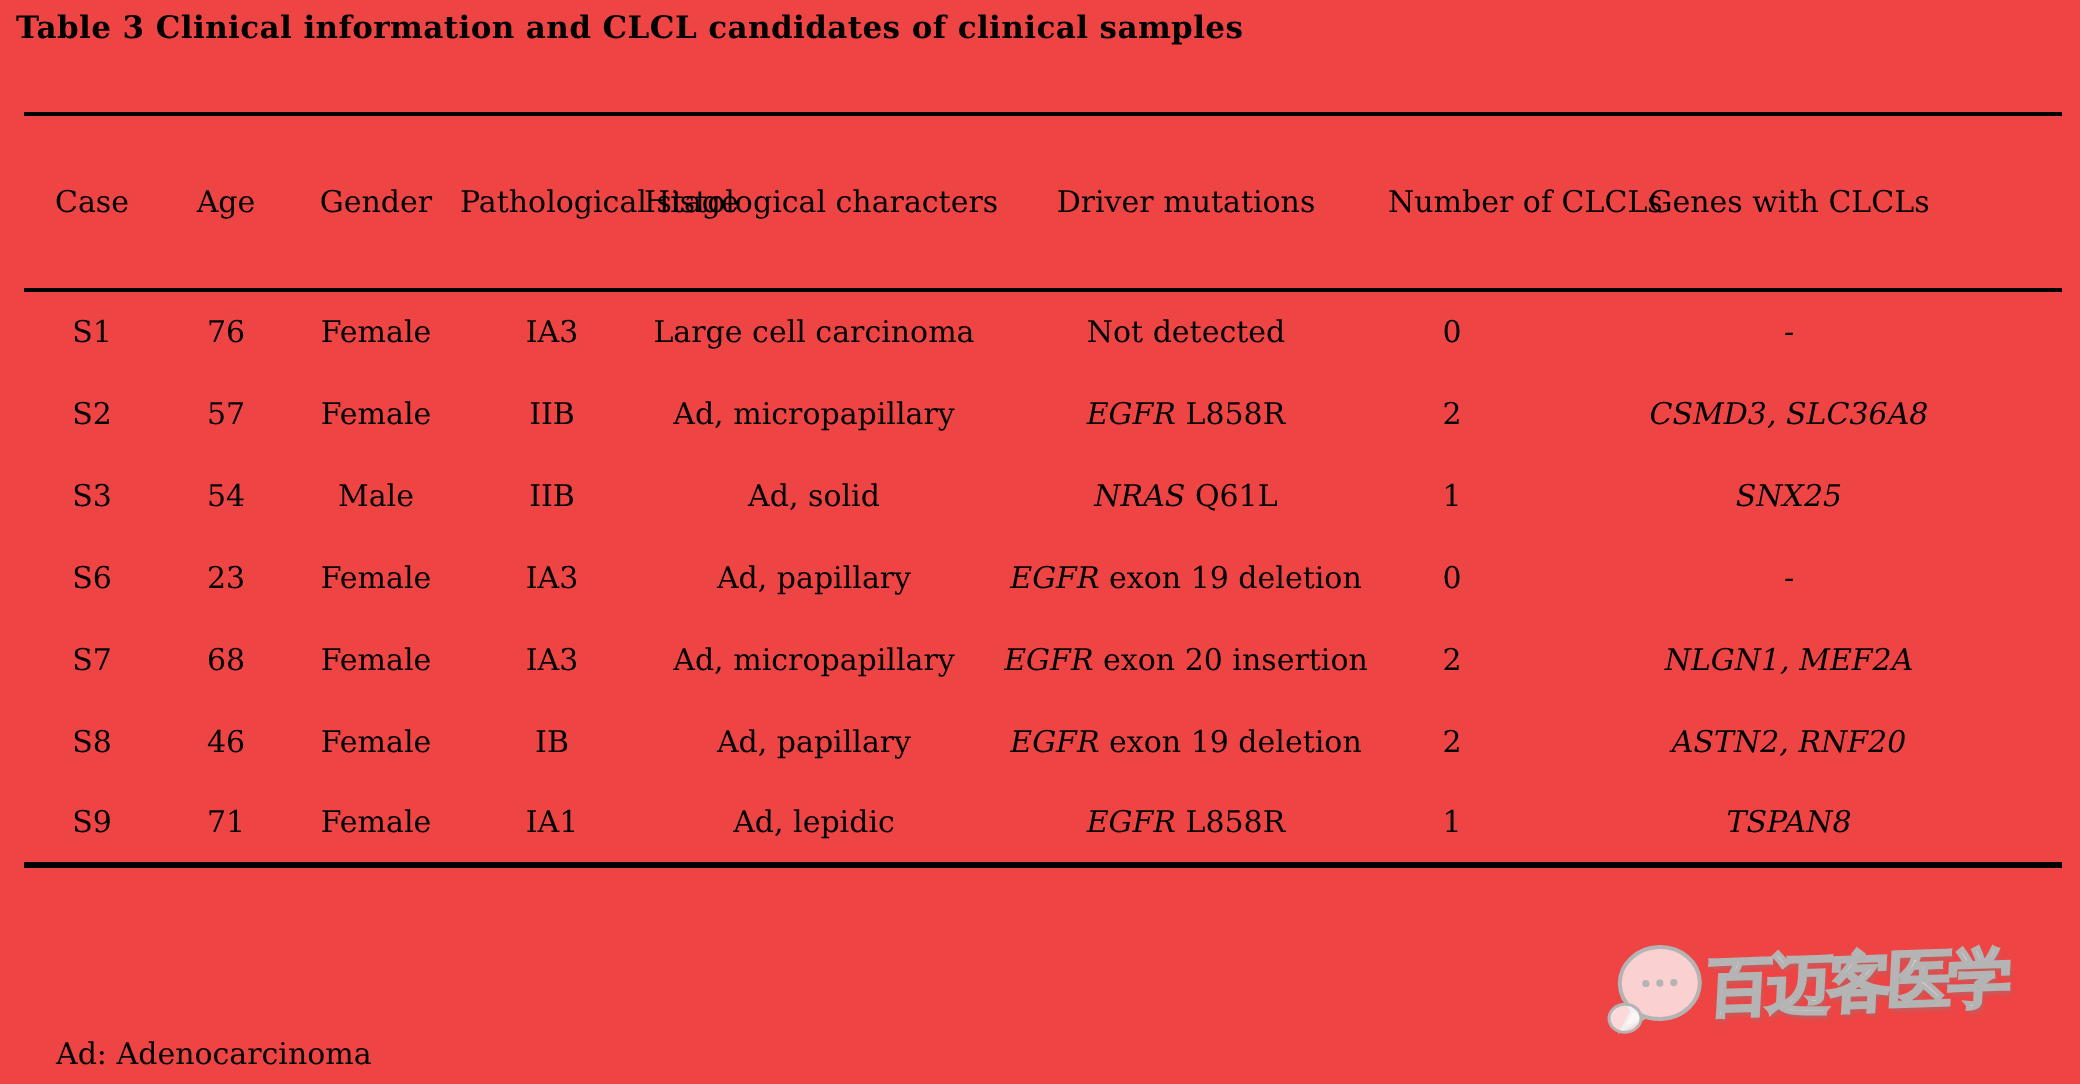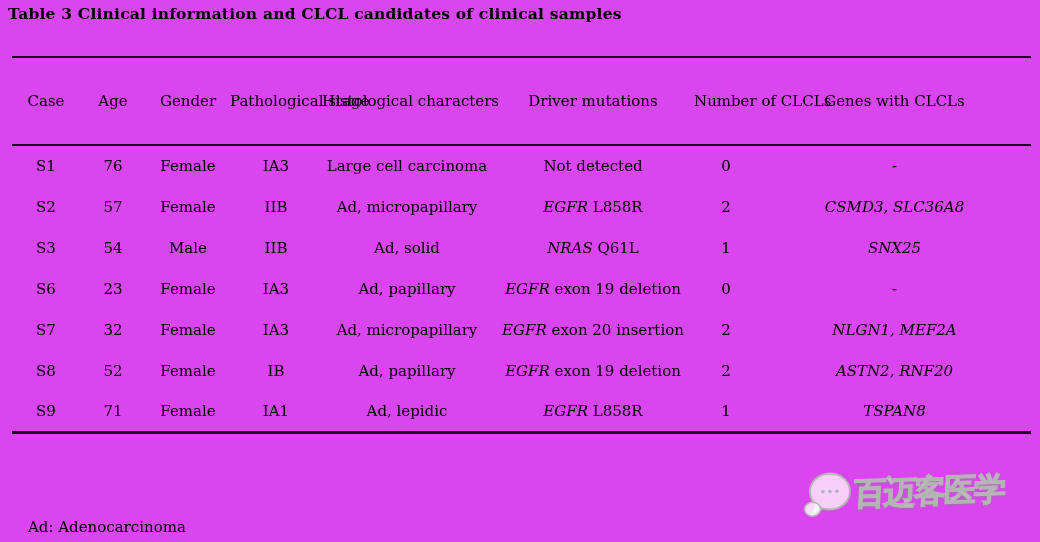--- a/index.html
+++ b/index.html
@@ -1,20 +1,20 @@
 <!DOCTYPE html>
 <html><head>
 <meta charset="utf-8">
 <style>
   html, body { margin: 0; padding: 0; background: #ffffff; }
   .page {
     position: relative;
     width: 1040px;
     height: 542px;
-    background: #d946ef;
+    background: #ef4444;
     color: #000000;
     font-family: "DejaVu Serif", "Liberation Serif", serif;
     overflow: hidden;
   }
   .title {
     position: absolute;
     left: 8px;
     top: 4px;
     font-size: 15.5px;
     font-weight: bold;
@@ -147,31 +147,31 @@
         <td>23</td>
         <td>Female</td>
         <td>IA3</td>
         <td>Ad, papillary</td>
         <td><span class="it">EGFR</span><span> exon 19 deletion</span></td>
         <td>0</td>
         <td class="it">-</td>
       </tr>
       <tr>
         <td>S7</td>
-        <td>32</td>
+        <td>68</td>
         <td>Female</td>
         <td>IA3</td>
         <td>Ad, micropapillary</td>
         <td><span class="it">EGFR</span><span> exon 20 insertion</span></td>
         <td>2</td>
         <td class="it">NLGN1, MEF2A</td>
       </tr>
       <tr>
         <td>S8</td>
-        <td>52</td>
+        <td>46</td>
         <td>Female</td>
         <td>IB</td>
         <td>Ad, papillary</td>
         <td><span class="it">EGFR</span><span> exon 19 deletion</span></td>
         <td>2</td>
         <td class="it">ASTN2, RNF20</td>
       </tr>
       <tr>
         <td>S9</td>
         <td>71</td>

